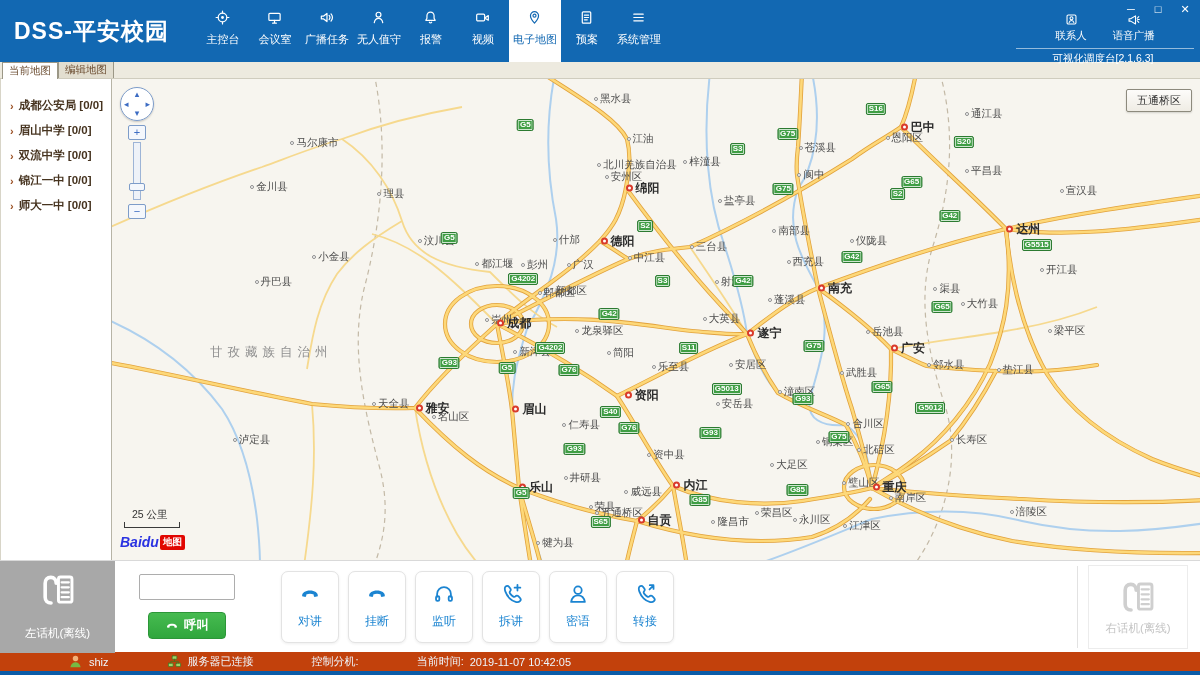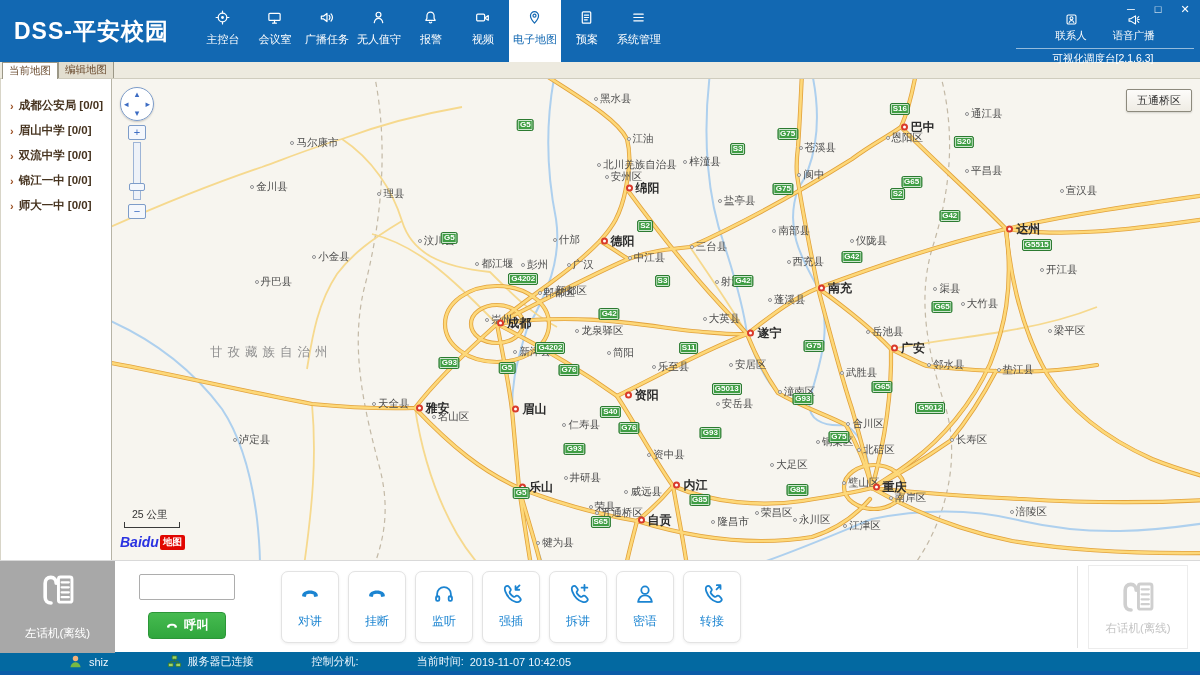--- a/index.html
+++ b/index.html
@@ -74,21 +74,21 @@
   .call-btn .icon{font-size:14px}
   .phone-btns{display:flex;gap:9px;margin-left:30px}
   .pbtn{width:58px;height:72px;background:#fff;border:1px solid #e3e3e3;border-radius:7px;box-shadow:0 1px 3px rgba(0,0,0,.07);color:#1b84d1;display:flex;flex-direction:column;align-items:center;justify-content:center;gap:8px;cursor:pointer}
   .pbtn .icon{font-size:22px}
   .pbtn .pb-label{font-size:12px}
   .pp-divider{position:absolute;right:122px;top:5px;height:82px;width:1px;background:#e2e2e2}
   .right-phone{position:absolute;right:12px;top:4px;width:100px;height:84px;background:#fff;border:1px solid #ececec;color:#c4c4c4;display:flex;flex-direction:column;align-items:center;justify-content:center;gap:6px}
   .right-phone .icon{font-size:36px;color:#cfcfcf}
 
   
-  .statusbar{height:23px;background:#0369a1;border-bottom:4px solid #0b5ca8;display:flex;align-items:center;color:#eef6fd;font-size:11px;flex:none;padding-left:68px;gap:8px}
+  .statusbar{height:23px;background:#c2410c;border-bottom:4px solid #0b5ca8;display:flex;align-items:center;color:#eef6fd;font-size:11px;flex:none;padding-left:68px;gap:8px}
   .statusbar .icon{font-size:15px}
   .sb-gap{width:42px}
   .sb-item{display:flex;align-items:center;gap:6px;white-space:nowrap}
 </style>
 </head>
 <body>
 
 <div class="app">
 
   <header class="titlebar">
@@ -424,21 +424,21 @@
           <div class="shield" style="left: 61.7%; top: 22.8%;">G75</div>
           <div class="shield" style="left: 64.5%; top: 55.5%;">G75</div>
           <div class="shield" style="left: 66.8%; top: 74.5%;">G75</div>
           <div class="shield" style="left: 37.8%; top: 41.5%;">G4202</div>
           <div class="shield" style="left: 40.3%; top: 56%;">G4202</div>
           <div class="shield" style="left: 72.2%; top: 23.9%;">S2</div>
           <div class="shield" style="left: 49%; top: 30.5%;">S2</div>
           <div class="shield" style="left: 50.6%; top: 41.9%;">S3</div>
           <div class="shield" style="left: 57.5%; top: 14.5%;">S3</div>
           <div class="shield" style="left: 53%; top: 56%;">S11</div>
-          <div class="shield" style="left: 70.2%; top: 6.2%; margin-left: 24px;">S16</div>
+          <div class="shield" style="left: 70.2%; top: 6.2%;">S16</div>
           <div class="shield" style="left: 78.3%; top: 13%;">S20</div>
           <div class="shield" style="left: 45.8%; top: 69.3%;">S40</div>
           <div class="shield" style="left: 44.9%; top: 92.1%;">S65</div>
           <div class="shield" style="left: 56.5%; top: 64.5%;">G5013</div>
           <div class="shield" style="left: 75.2%; top: 68.5%;">G5012</div>
           <div class="shield" style="left: 85%; top: 34.5%;">G5515</div>
         </div>
       <div class="region-label" style="left:9%;top:55%">甘孜藏族自治州</div>
 
       <div class="map-nav">
@@ -509,29 +509,20 @@
         </div>
         <div class="pbtn">
           <span class="icon">
             <svg viewBox="0 0 16 16" fill="none" stroke="currentColor" stroke-width="1.3" stroke-linecap="round" stroke-linejoin="round">
               <path d="M3 10V8a5 5 0 0 1 10 0v2"></path>
               <rect x="2.2" y="9.5" width="2.4" height="3.5" rx="1"></rect>
               <rect x="11.4" y="9.5" width="2.4" height="3.5" rx="1"></rect>
             </svg>
           </span>
           <span class="pb-label">监听</span>
-        </div>
-        <div class="pbtn">
-          <span class="icon">
-            <svg viewBox="0 0 16 16" fill="none" stroke="currentColor" stroke-width="1.3" stroke-linecap="round" stroke-linejoin="round">
-              <path d="M4 2.7c.8-.8 1.9-.8 2.5 0l1 1.3c.5.7.4 1.5-.2 2.1-.4.4-.4 1 .2 1.8.6.8 1.4 1.6 2.2 2 .6.3 1.1.2 1.5-.2.6-.6 1.5-.7 2.1-.1l1.2 1.2c.7.7.7 1.7 0 2.4-1.3 1.3-4.6.8-7.5-2.1S2.7 4 4 2.7z"></path>
-              <path d="M14.2 1.8l-2.9 2.9M11.3 2.2v2.7H14"></path>
-            </svg>
-          </span>
-          <span class="pb-label">强插</span>
         </div>
         <div class="pbtn">
           <span class="icon">
             <svg viewBox="0 0 16 16" fill="none" stroke="currentColor" stroke-width="1.3" stroke-linecap="round" stroke-linejoin="round">
               <path d="M4 2.7c.8-.8 1.9-.8 2.5 0l1 1.3c.5.7.4 1.5-.2 2.1-.4.4-.4 1 .2 1.8.6.8 1.4 1.6 2.2 2 .6.3 1.1.2 1.5-.2.6-.6 1.5-.7 2.1-.1l1.2 1.2c.7.7.7 1.7 0 2.4-1.3 1.3-4.6.8-7.5-2.1S2.7 4 4 2.7z"></path>
               <path d="M10.6 3.4h4.2M12.7 1.3v4.2"></path>
             </svg>
           </span>
           <span class="pb-label">拆讲</span>
         </div>

